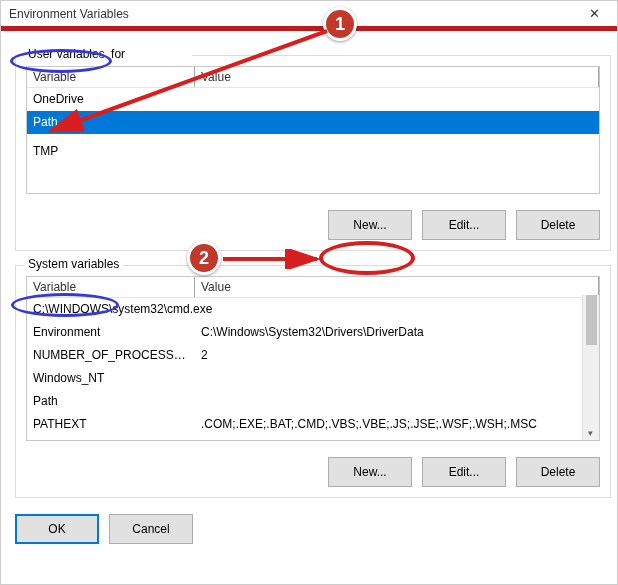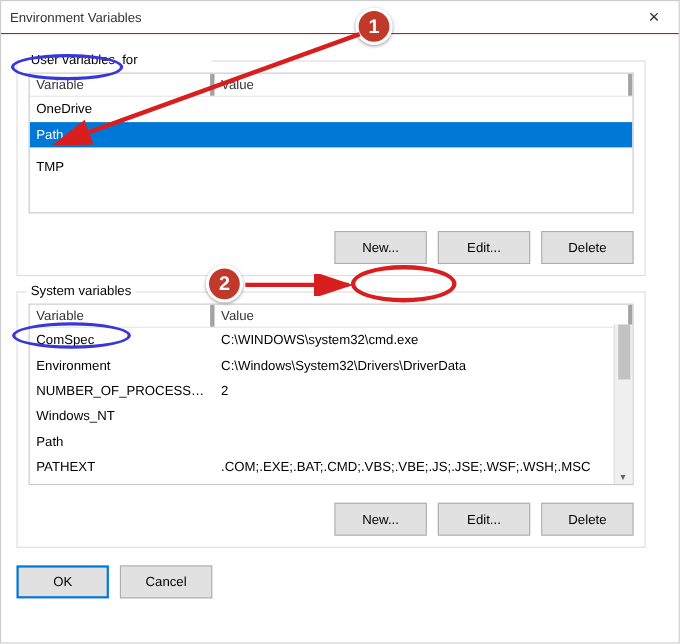--- a/index.html
+++ b/index.html
@@ -19,34 +19,34 @@
     border: 1px solid #ccc;
     background: #fff;
     position: relative;
   }
   .titlebar {
     height: 30px;
     display: flex;
     align-items: center;
     justify-content: space-between;
     padding: 0 0 0 8px;
-    border-bottom: 1px solid #b91c1c;
+    border-bottom: 5px solid #b91c1c;
   }
   .titlebar .title { font-size: 12px; color:#333; }
   .titlebar .close {
     width: 45px;
     height: 30px;
     display: flex;
     align-items: center;
     justify-content: center;
     font-size: 13px;
     color: #333;
     cursor: pointer;
   }
-  .content { padding: 10px 30px 14px 14px; }
+  .content { padding: 10px 6px 14px 14px; }
   .group {
     border: 1px solid #dcdcdc;
     padding: 10px 10px 10px 10px;
     position: relative;
     margin-top: 14px;
   }
   .group-label {
     position: absolute;
     top: -9px;
     left: 8px;
@@ -68,21 +68,21 @@
     border-bottom: 1px solid #e5e5e5;
     font-size: 12px;
     color:#333;
   }
   .list-head .col, .list-row .col {
     padding: 3px 6px;
     white-space: nowrap;
     overflow:hidden;
     text-overflow:ellipsis;
   }
-  .list-head .col { border-right:4px solid #a3a3a3; }
+  .list-head .col { border-right:1px solid #a3a3a3; }
   .list-body { overflow:hidden; }
   .list-row {
     display:flex;
     font-size: 12px;
     color:#000;
     line-height: 17px;
   }
   .list-row.selected { background:#0078d7; color:#fff; }
   .col-var   { width: 168px; flex:0 0 168px; }
   .col-val   { flex:1 1 auto; }
@@ -224,21 +224,20 @@
     <div class="group">
       <span class="group-label">System variables</span>
 
       <div class="sys-listbox">
         <div class="list-head">
           <div class="col col-var">Variable</div>
           <div class="col col-val" style="padding-right:20px;">Value</div>
         </div>
         <div class="list-body" id="sys-rows" style="padding-right:17px;">
             <div class="list-row">
-              <div class="col col-var">ComSpec</div>
               <div class="col col-val">C:\WINDOWS\system32\cmd.exe</div>
             </div>
             <div class="list-row">
               <div class="col col-var">Environment</div>
               <div class="col col-val">C:\Windows\System32\Drivers\DriverData</div>
             </div>
             <div class="list-row">
               <div class="col col-var">NUMBER_OF_PROCESSORS</div>
               <div class="col col-val">2</div>
             </div>

